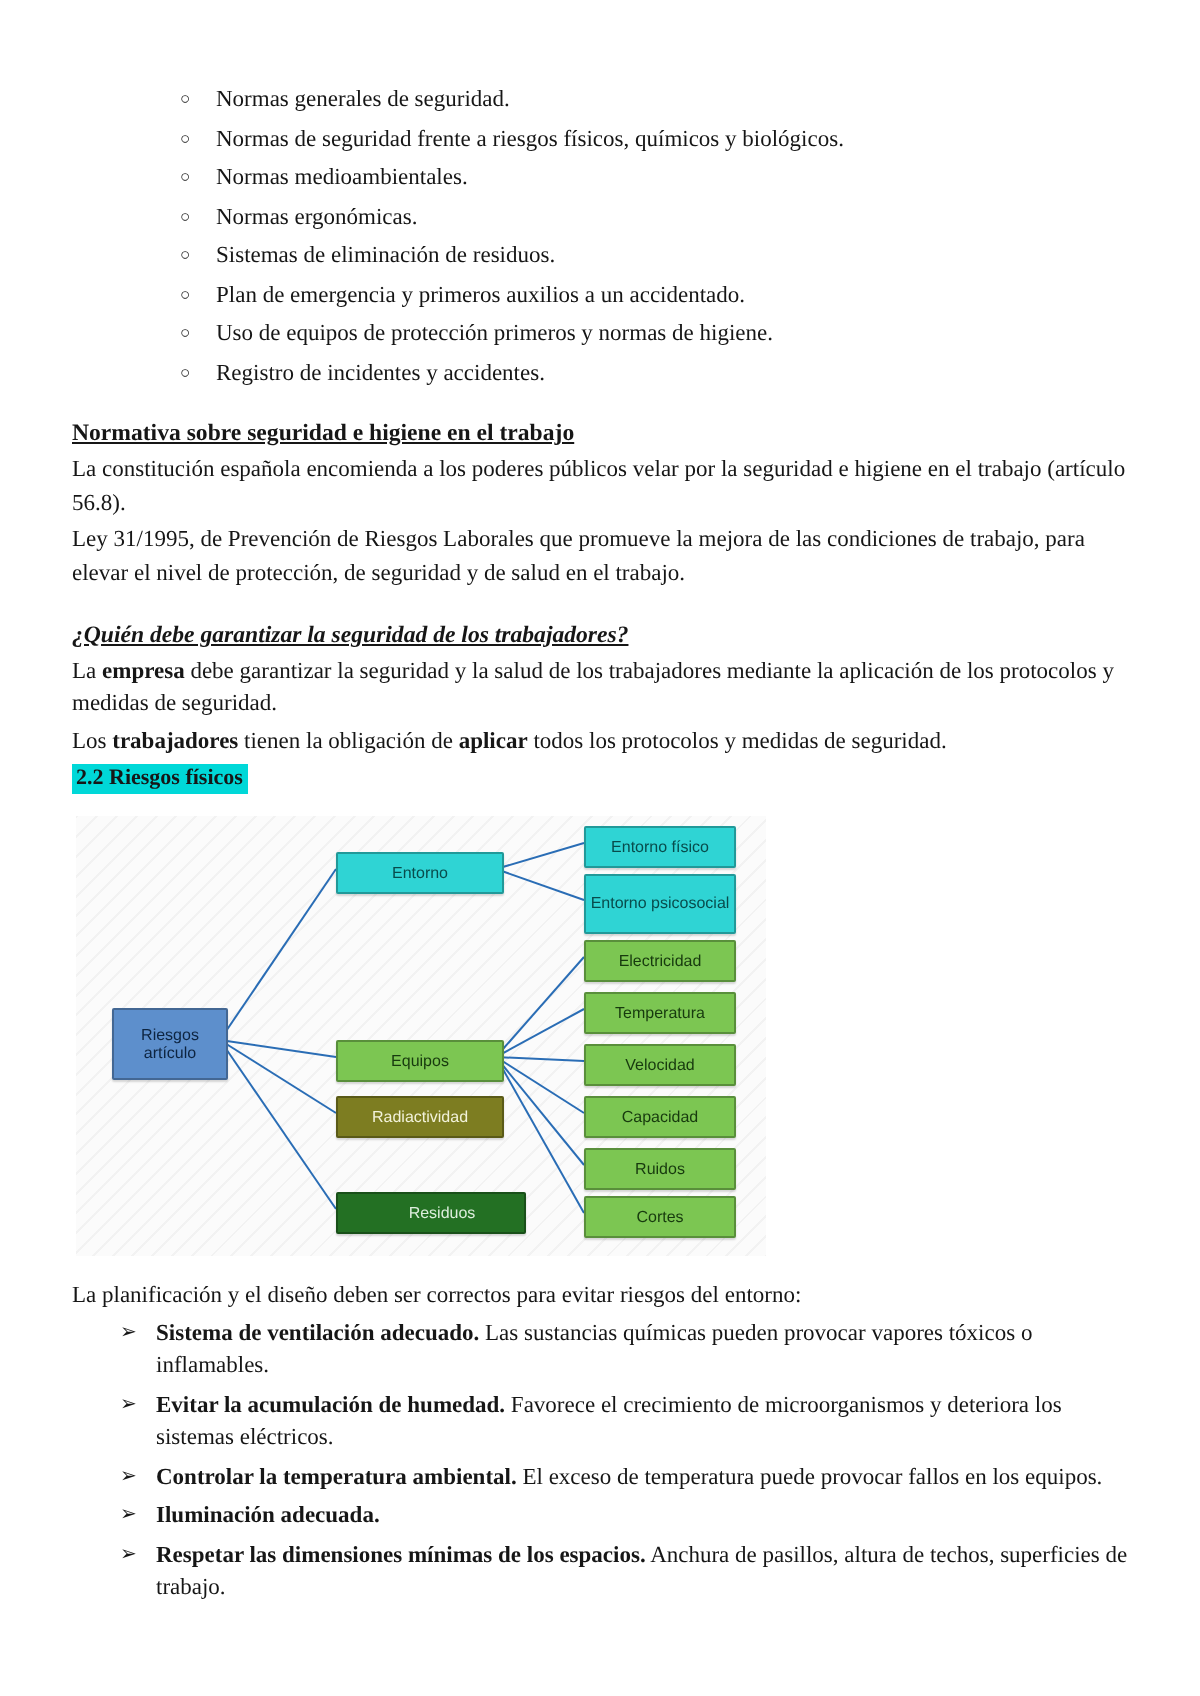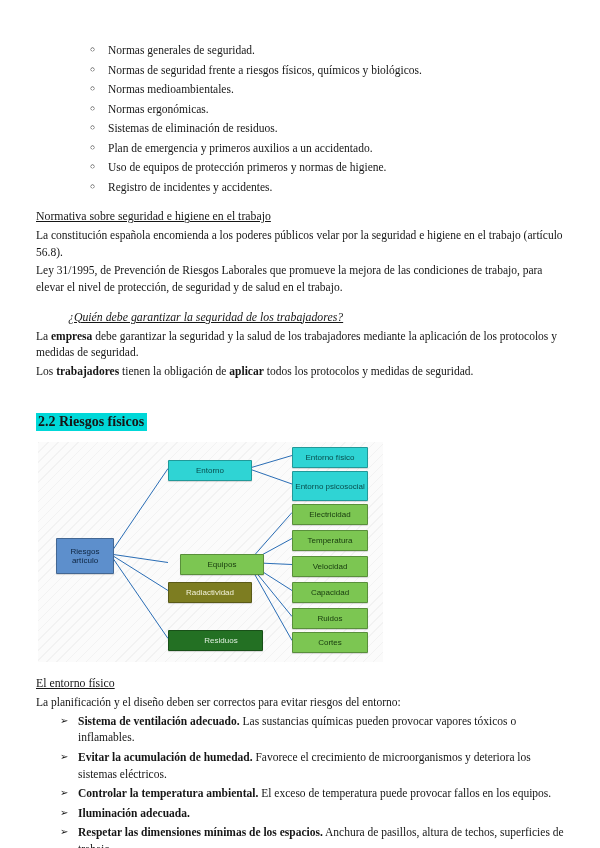--- a/index.html
+++ b/index.html
@@ -8,29 +8,29 @@
     font-family:"Liberation Serif", serif; color:#161616;
   }
   .page { padding:42px 34px 0 36px; font-size:11.5px; line-height:1.44; }
 
   
   ul.circle { list-style:none; margin:0 0 12px 0; padding:0 0 0 54px; }
   ul.circle li { display:flex; margin:0 0 3px 0; }
   .mk-circle { flex:none; width:18px; font-size:8.5px; line-height:15px; color:#222; }
 
   h3.u-head {
-    font-size:11.8px; font-weight:normal; text-decoration:underline;
+    font-size:11.8px; font-weight:bold; text-decoration:underline;
     margin:13px 0 2px 0;
   }
-  h3.u-head.it { font-style:italic;margin-left:32px; }
+  h3.u-head.it { font-style:italic; }
   p.body { margin:0 0 2px 0; }
   .b { font-weight:bold; }
 
   h2.sec {
-    font-size:14px; font-weight:bold; margin:33px 0 10px 0;font-family:Liberation Serif, serif;
+    font-size:11px; font-weight:bold; margin:3px 0 10px 0;font-family:Liberation Serif, serif;
   }
   h2.sec .hl { background:#00d8d8; padding:1px 3px 2px 2px; }
 
   
   .diagram {
     position:relative; width:345px; height:220px; margin:4px 0 12px 2px;
     background:
       repeating-linear-gradient(135deg, rgba(0,0,0,0.035) 0 1px, transparent 1px 7px),
       #fbfbfb;
   }
@@ -117,35 +117,34 @@
         <line x1="210" y1="120.5" x2="254" y2="122.5"></line>
         <line x1="210" y1="120.5" x2="254" y2="148.5"></line>
         <line x1="210" y1="120.5" x2="254" y2="174.5"></line>
         <line x1="210" y1="120.5" x2="254" y2="198.5"></line>
       </g>
     </svg>
 
     <div class="bx blue" style="left:18px;  top:96px;  width:54px; height:32px;">Riesgos artículo</div>
 
     <div class="bx cyan" style="left:130px; top:18px;  width:80px; height:17px;">Entorno</div>
-    <div class="bx green" style="left:142px; top:112px; width:80px; height:17px;">Equipos</div>
+    <div class="bx green" style="left:130px; top:112px; width:80px; height:17px;">Equipos</div>
     <div class="bx olive" style="left:130px; top:140px; width:80px; height:17px;">Radiactividad</div>
     <div class="bx dkgrn" style="left:130px; top:188px; width:80px; height:17px;padding-left:12px;">Residuos</div>
 
     <div class="bx cyan" style="left:254px; top:5px;   width:72px; height:17px;">Entorno físico</div>
     <div class="bx cyan" style="left:254px; top:29px;  width:72px; height:26px;">Entorno psicosocial</div>
     <div class="bx green" style="left:254px; top:62px;  width:72px; height:17px;">Electricidad</div>
     <div class="bx green" style="left:254px; top:88px;  width:72px; height:17px;">Temperatura</div>
     <div class="bx green" style="left:254px; top:114px; width:72px; height:17px;">Velocidad</div>
     <div class="bx green" style="left:254px; top:140px; width:72px; height:17px;">Capacidad</div>
     <div class="bx green" style="left:254px; top:166px; width:72px; height:17px;">Ruidos</div>
     <div class="bx green" style="left:254px; top:190px; width:72px; height:17px;">Cortes</div>
   </div>
 
-  <h3 class="u-head">El entorno físico</h3>
   <p class="body">La planificación y el diseño deben ser correctos para evitar riesgos del entorno:</p>
 
   <ul class="arrows">
     <li>
         <span class="mk-arrow">➢</span>
         <span class="li-text"><span class="b">Sistema de ventilación adecuado.</span><span> Las sustancias químicas pueden provocar vapores tóxicos o inflamables.</span></span>
       </li>
     <li>
         <span class="mk-arrow">➢</span>
         <span class="li-text"><span class="b">Evitar la acumulación de humedad.</span><span> Favorece el crecimiento de microorganismos y deteriora los sistemas eléctricos.</span></span>

